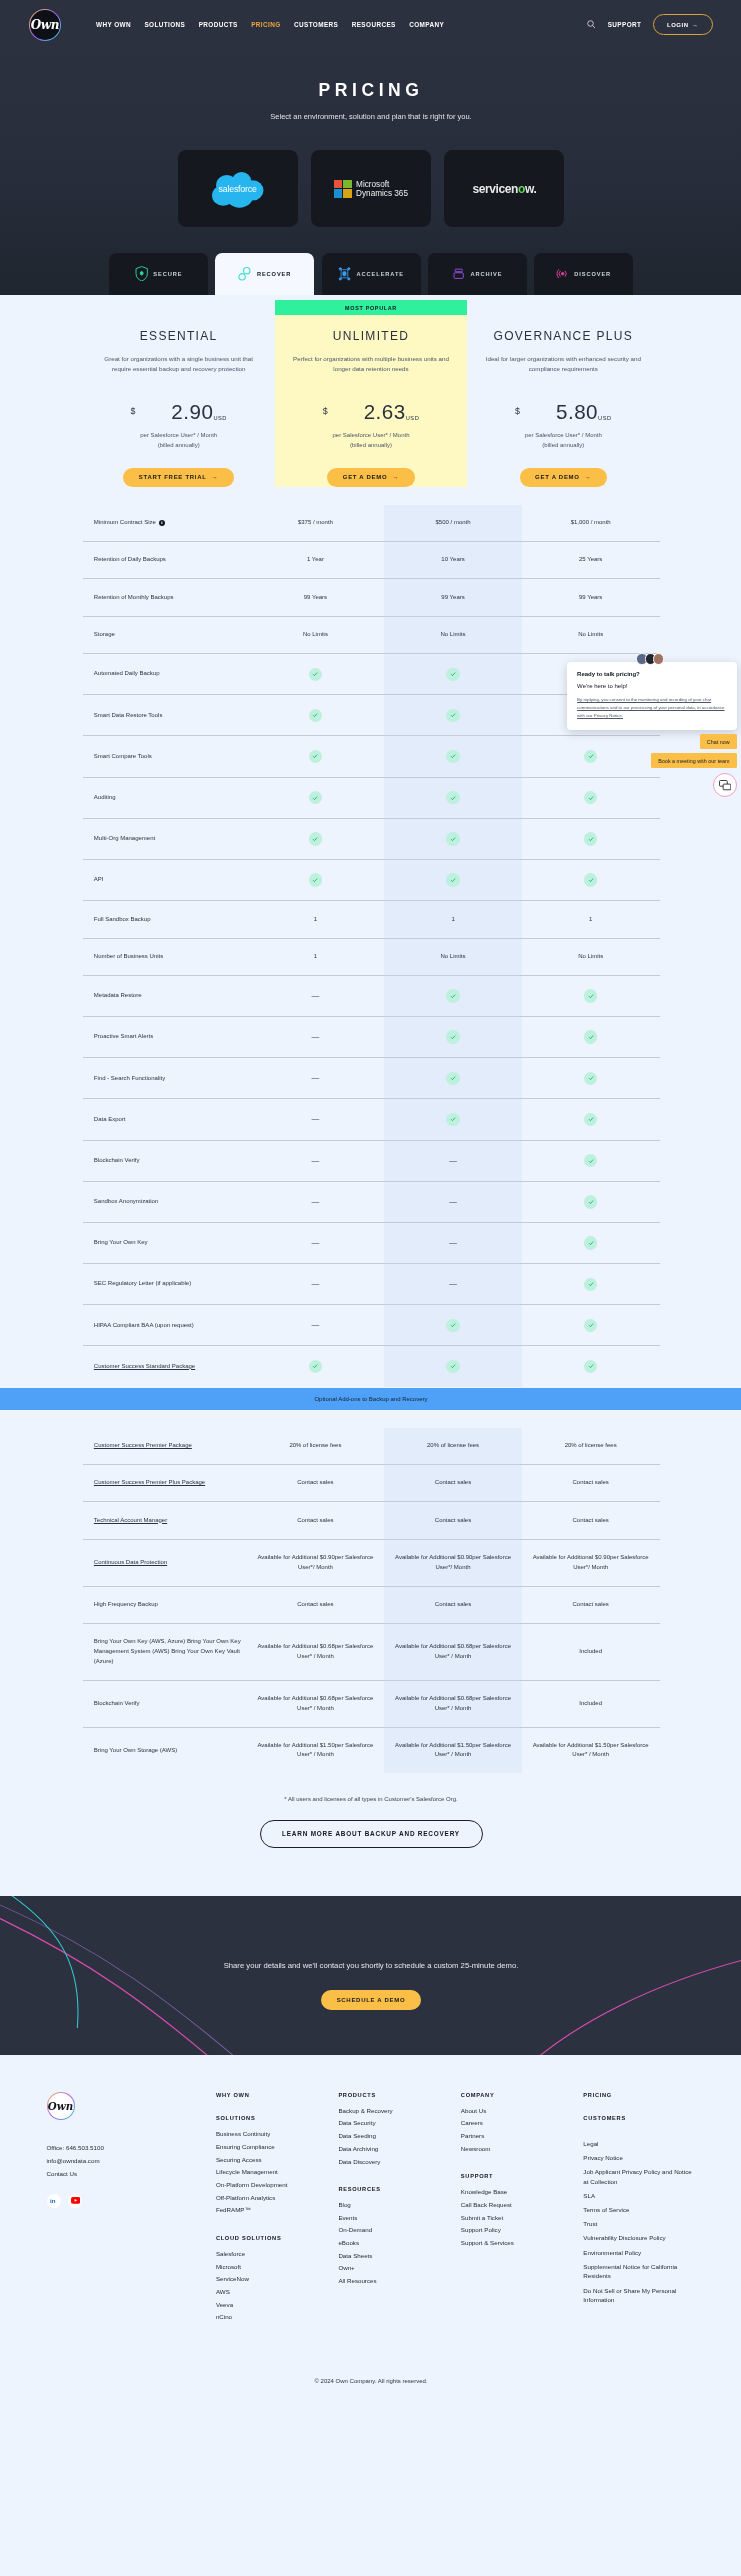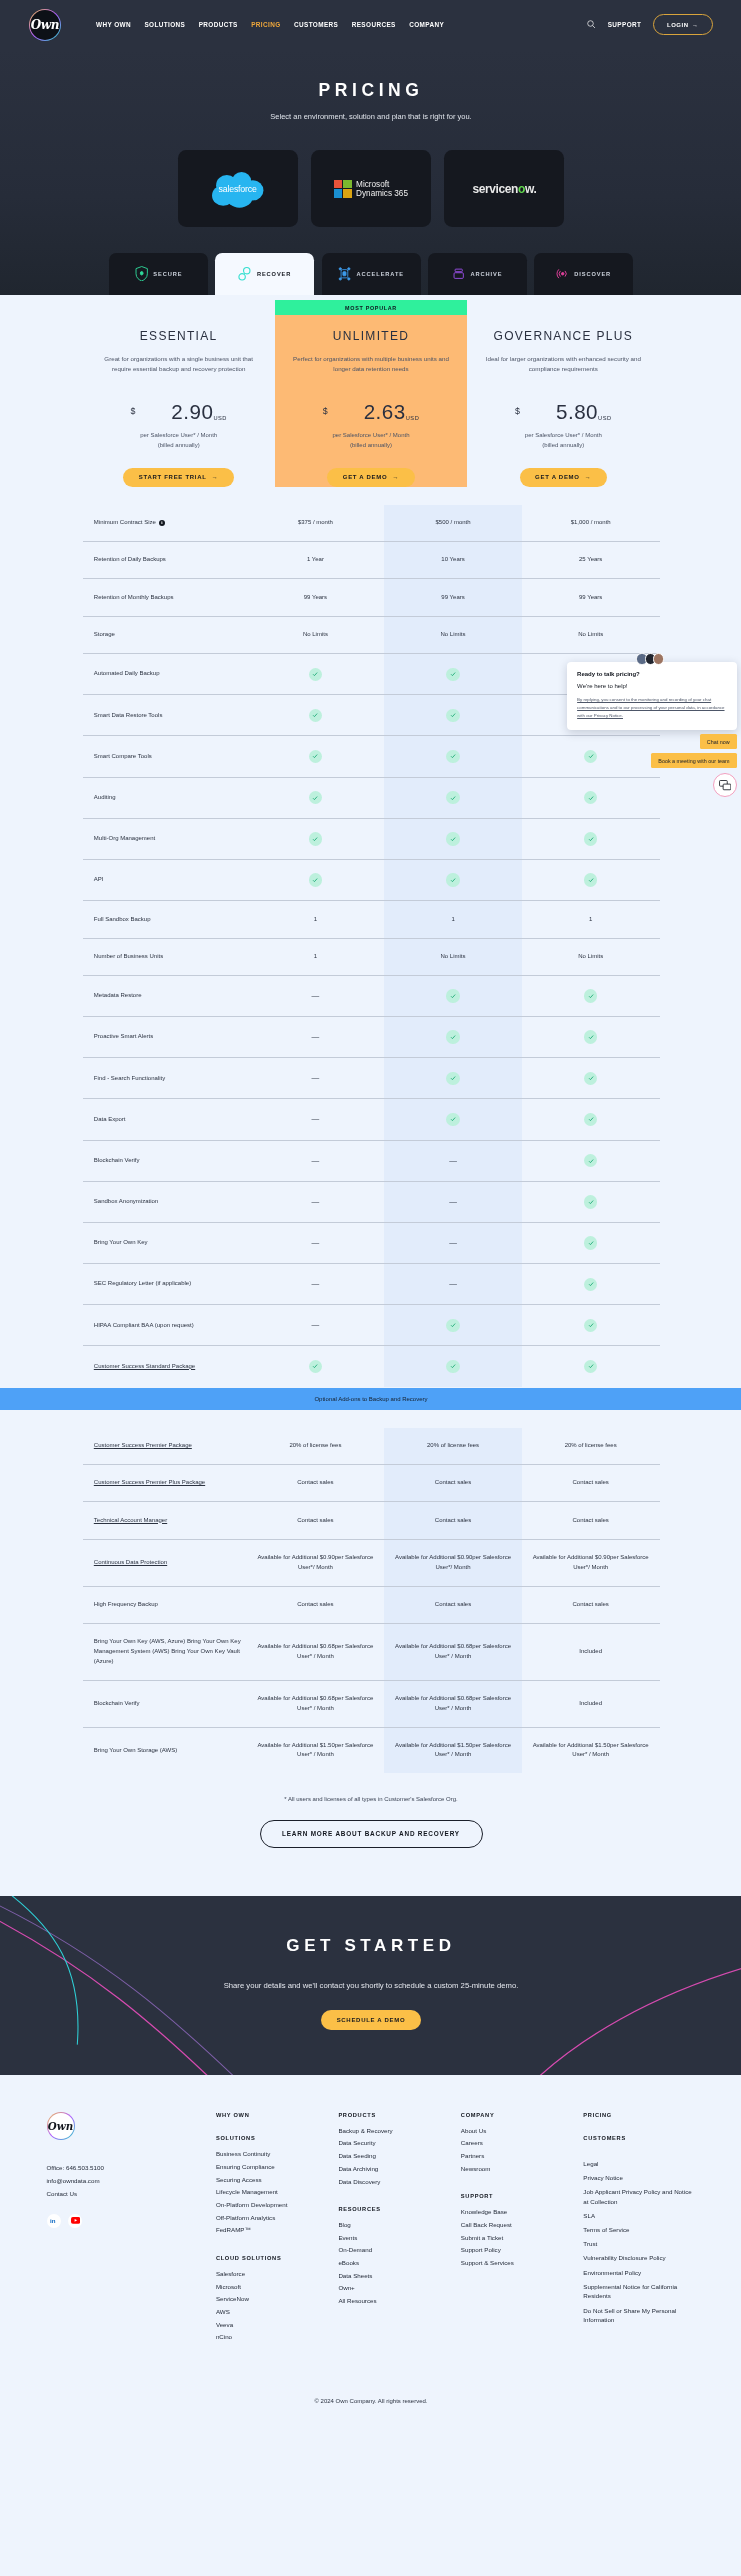--- a/index.html
+++ b/index.html
@@ -125,21 +125,21 @@
   
   .pricing-wrap { background: #eef4fd; padding: 0 0 20.6px; position: relative; }
   .plans {
     width: 577px; margin: 0 auto; display: flex;
     padding-top: 5.2px;
   }
   .plan {
     flex: 1; text-align: center; padding: 29px 17.5px 0;
     position: relative;
   }
-  .plan.popular { background: #fdba74; }
+  .plan.popular { background: #fef9c3; }
   .popular-flag {
     position: absolute; top: 0; left: 0; right: 0; height: 14.4px;
     background: #2ff09c; color: #101620;
     font-size: 5.4px; font-weight: bold; letter-spacing: 0.7px;
     display: flex; align-items: center; justify-content: center;
     text-transform: uppercase;
   }
   .plan h2 {
     font-size: 12px; font-weight: normal; letter-spacing: 1.3px;
     color: #2a3040; text-transform: uppercase; margin-bottom: 10.3px;
@@ -1045,21 +1045,20 @@
   <button class="learn-more">LEARN MORE ABOUT BACKUP AND RECOVERY</button>
 </div>
 
 <div class="getstarted">
   <svg class="deco" viewBox="0 0 1440 360" preserveAspectRatio="none">
     <path d="M-20 40 C 180 150, 300 260, 420 380" stroke="#d64bb0" stroke-width="2.5" fill="none"></path>
     <path d="M-20 10 C 200 120, 340 250, 470 380" stroke="#7e5fa8" stroke-width="2" fill="none"></path>
     <path d="M1460 140 C 1260 200, 1120 290, 1030 380" stroke="#d64bb0" stroke-width="2.5" fill="none"></path>
     <path d="M-30 -40 C 120 60, 160 160, 150 300" stroke="#2fd2d8" stroke-width="2" fill="none"></path>
   </svg>
-  <h2>GET STARTED</h2>
   <p>Share your details and we'll contact you shortly to schedule a custom 25-minute demo.</p>
   <button class="cta">
     <span>SCHEDULE A DEMO</span>
   </button>
 </div>
 
 <div class="footer">
   <div class="footer-inner">
     <div class="f-brand">
       <div class="f-logo">

